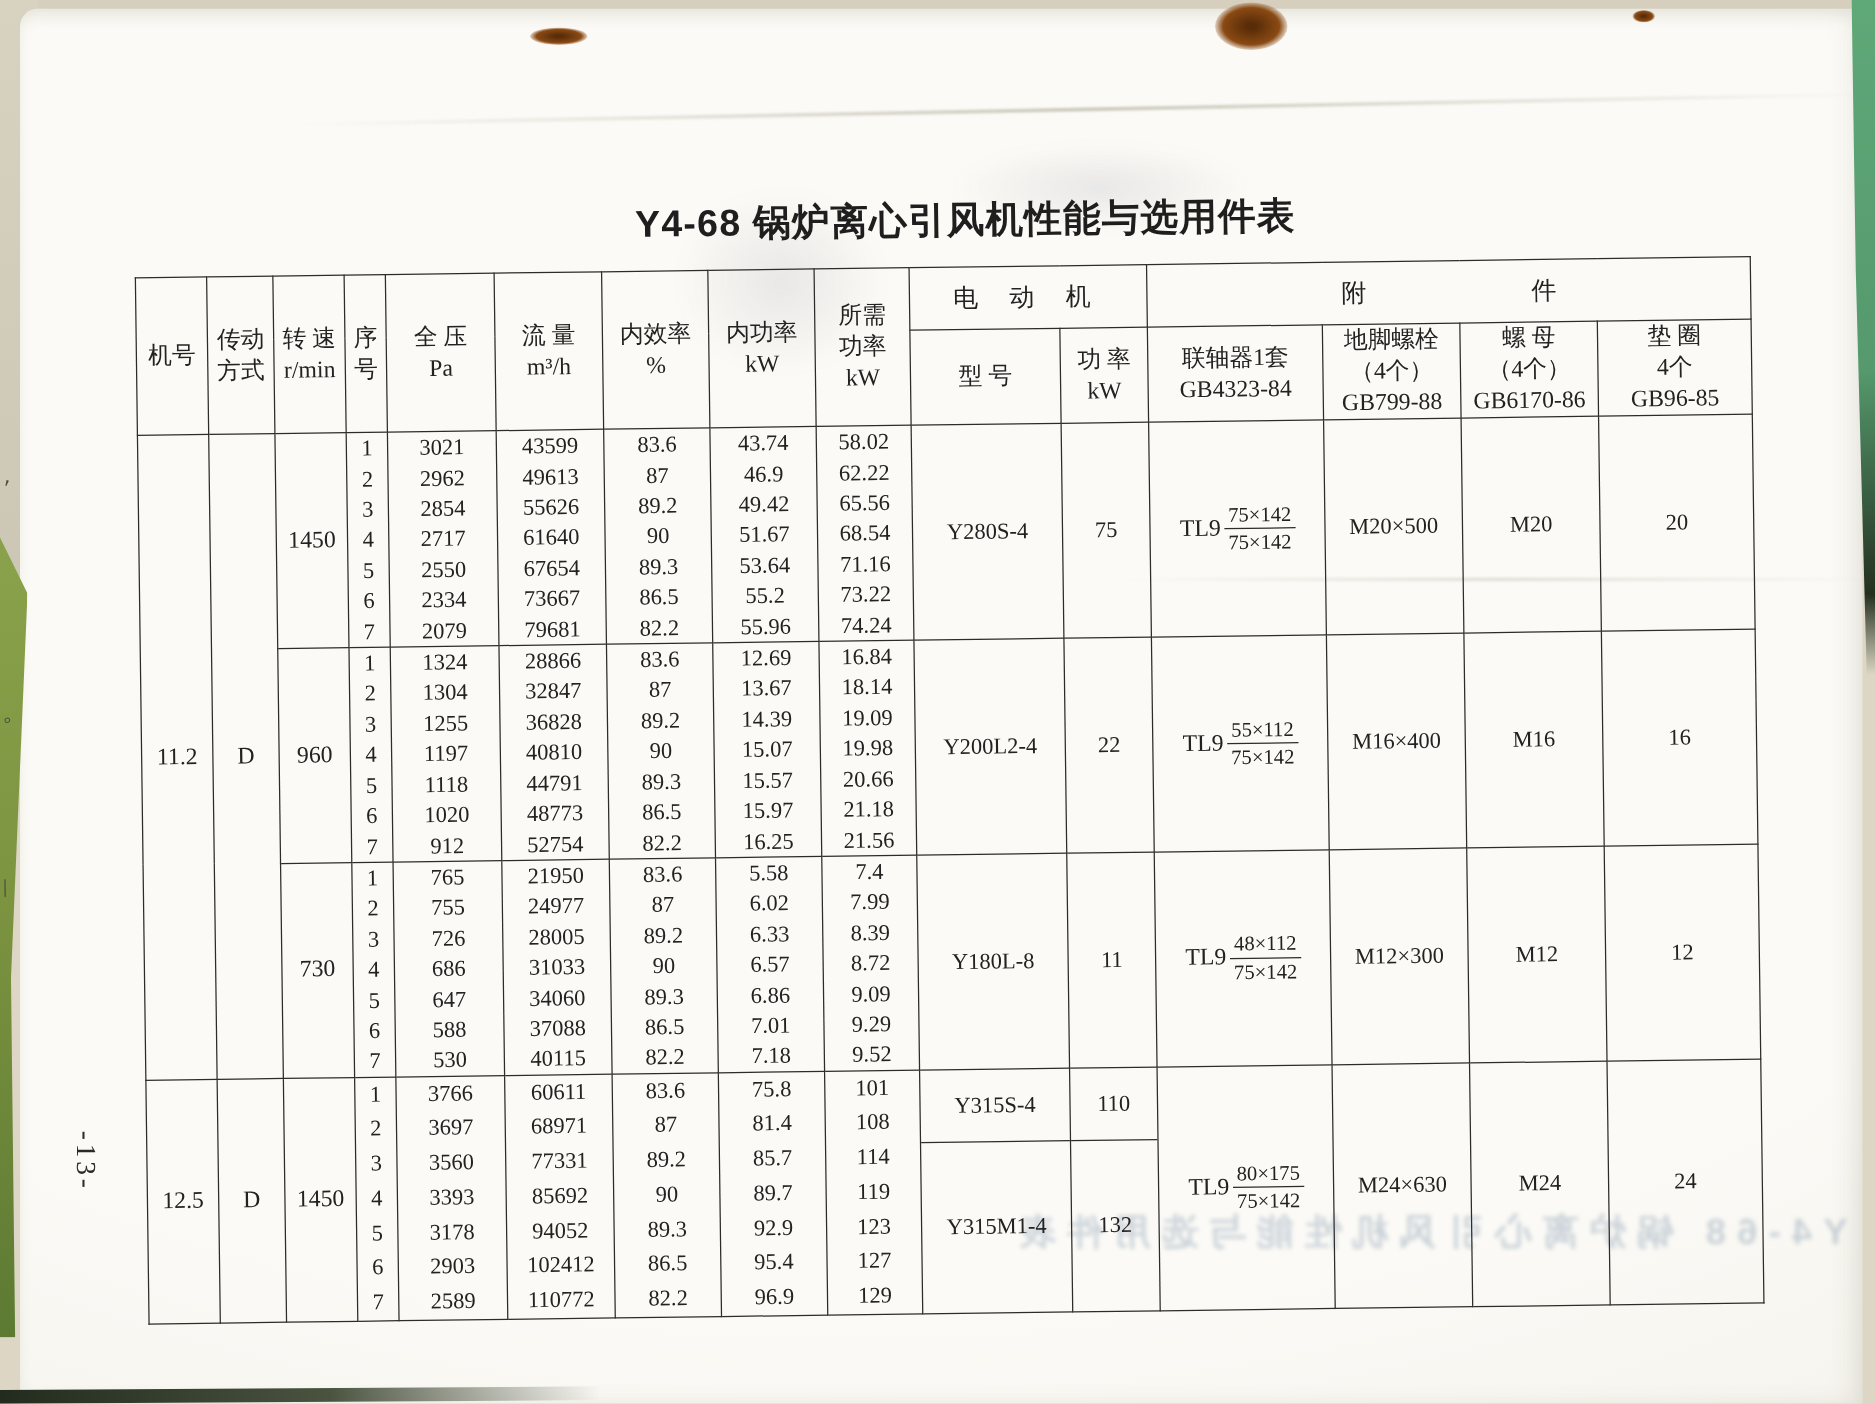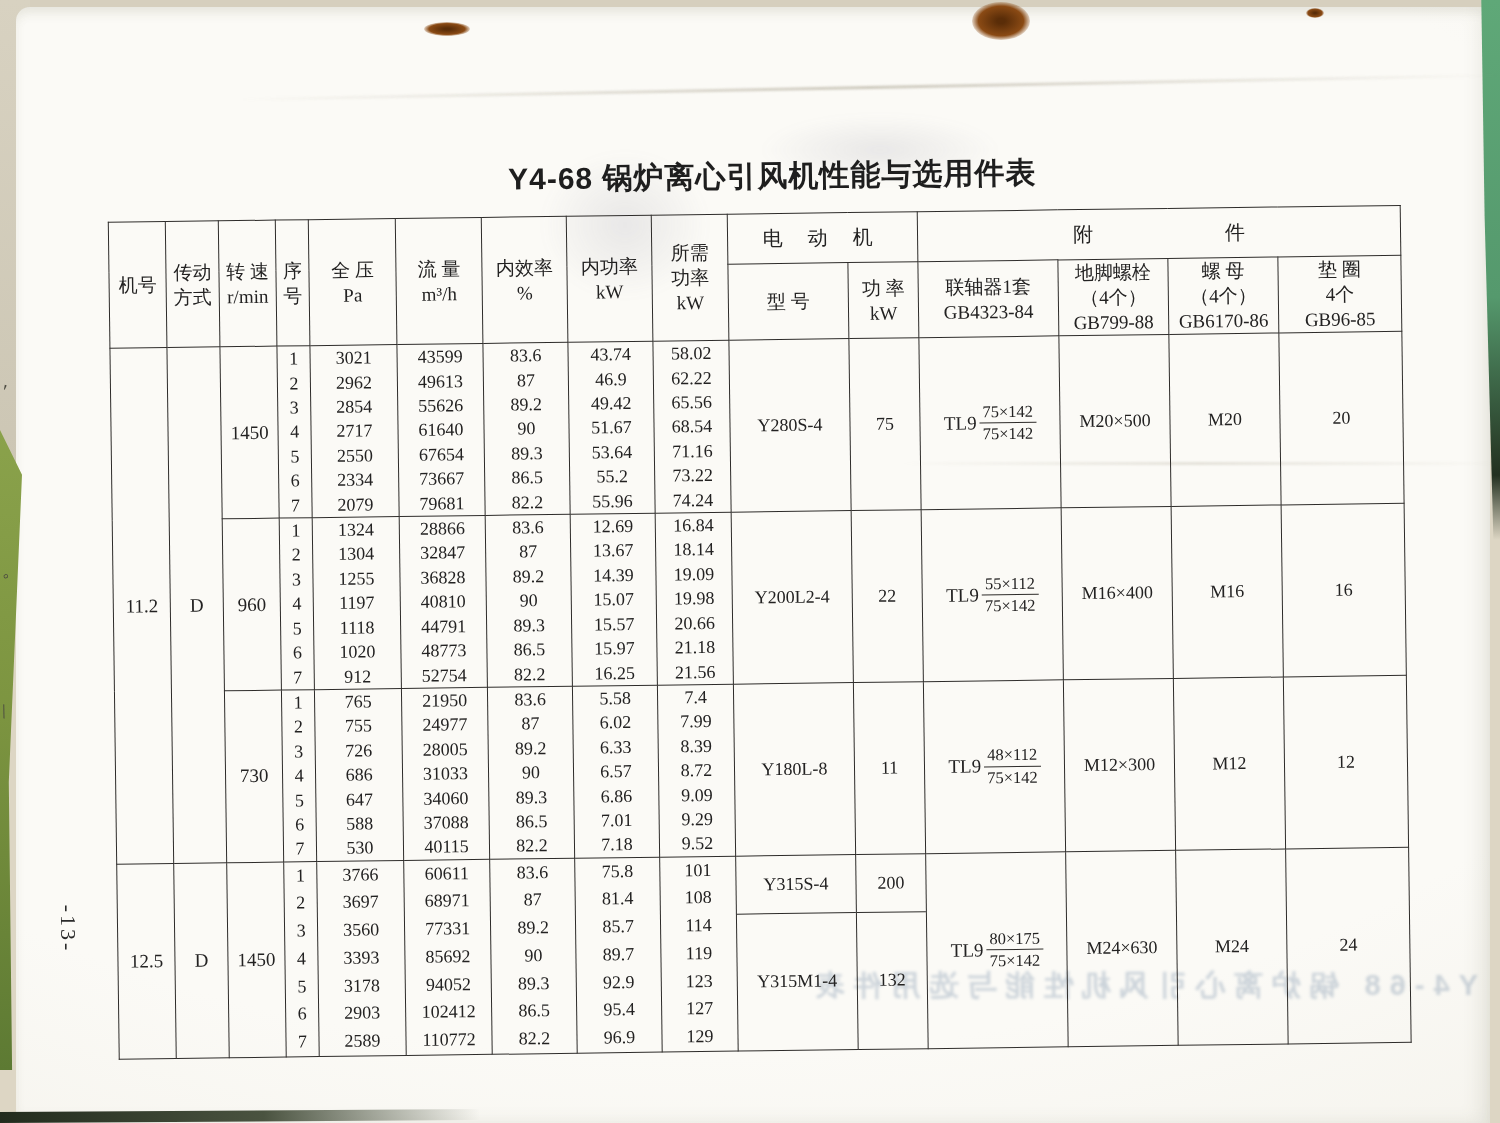--- a/index.html
+++ b/index.html
@@ -454,21 +454,21 @@
 129</div>
           </td>
           <td class="vhost">
             <div class="vsplit">
               <div class="vtop">Y315S-4</div>
               <div class="vbot">Y315M1-4</div>
             </div>
           </td>
           <td class="vhost">
             <div class="vsplit">
-              <div class="vtop">200</div>
+              <div class="vtop">110</div>
               <div class="vbot">132</div>
             </div>
           </td>
           <td>
             <div class="tl9">
               <span>TL9</span>
               <span class="frac">
                 <span class="num">80×175</span>
                 <span class="den">75×142</span>
               </span>

